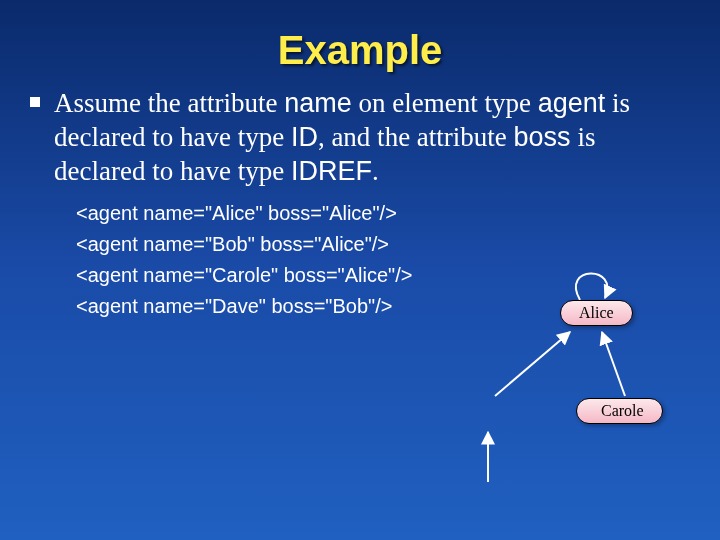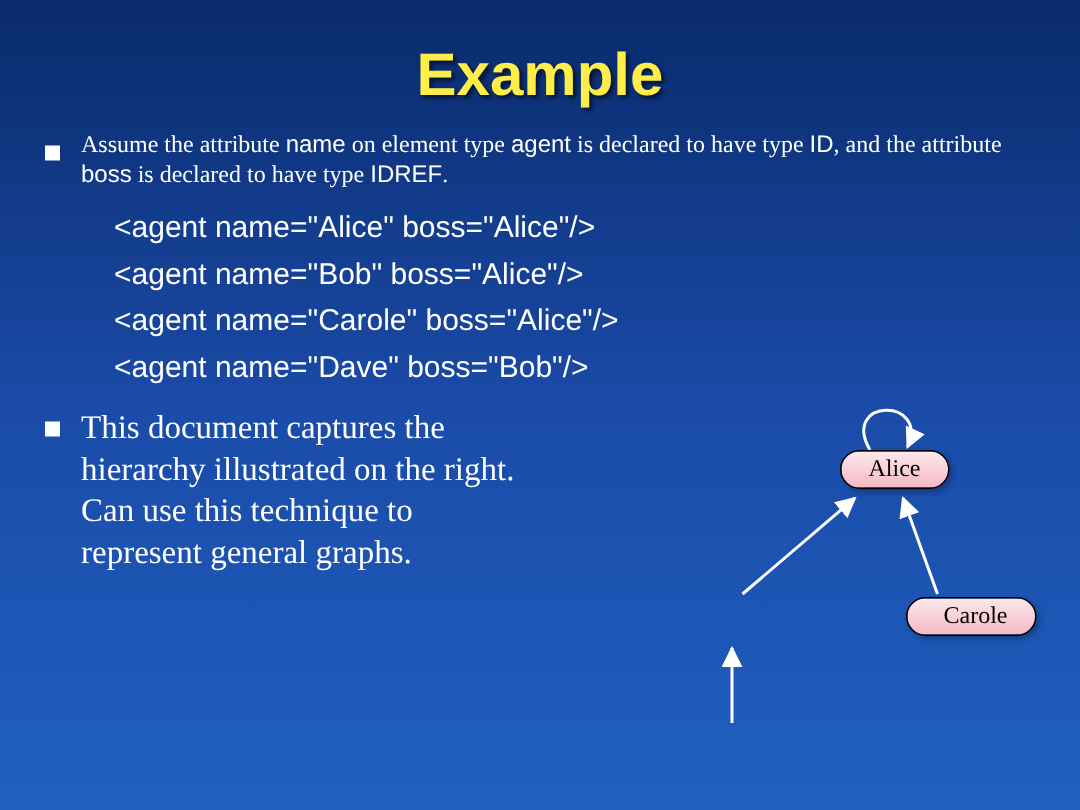--- a/index.html
+++ b/index.html
@@ -33,21 +33,21 @@
   }
   .bullet-marker {
     width: 10px;
     height: 10px;
     background: #fff;
     margin-top: 10px;
     margin-right: 14px;
     flex-shrink: 0;
   }
   .bullet-text {
-    font-size: 16px;
+    font-size: 27px;
     line-height: 1.25;
   }
   .bullet-text .sans {
     font-family: Arial, sans-serif;
   }
   .code-block {
     margin-left: 46px;
     margin-top: 10px;
     margin-bottom: 10px;
     font-family: Arial, sans-serif;
@@ -82,21 +82,21 @@
     border-radius: 14px;
     color: #000;
     font-family: "Times New Roman", serif;
     font-size: 16px;
     text-align: center;
     padding: 3px 18px;
     box-shadow: 2px 2px 4px rgba(0,0,0,0.3);
   }
   .node-alice { left: 180px; top: 30px; }
   .node-bob { left: 80px; top: 128px; }
-  .node-carole { left: 224px; top: 128px; padding-left: 24px; }
+  .node-carole { left: 196px; top: 128px; padding-left: 24px; }
   .node-dave { left: 78px; top: 214px; }
   .page-num {
     position: absolute;
     right: 14px;
     bottom: 8px;
     font-size: 13px;
     color: #fff;
     font-family: Arial, sans-serif;
     font-style: italic;
   }
@@ -121,26 +121,20 @@
     </div>
   </div>
 
   <div class="code-block">
     <div>&lt;agent name="Alice" boss="Alice"/&gt;</div>
     <div>&lt;agent name="Bob" boss="Alice"/&gt;</div>
     <div>&lt;agent name="Carole" boss="Alice"/&gt;</div>
     <div>&lt;agent name="Dave" boss="Bob"/&gt;</div>
   </div>
 
-  <div class="lower-row">
-    <div class="lower-text-wrap">
-      <div class="bullet-marker"></div>
-      <div class="lower-text">This document captures the hierarchy illustrated on the right.  Can use this technique to represent general graphs.</div>
-    </div>
-  </div>
 
   <div class="diagram">
     <svg class="arrows" viewBox="0 0 320 260">
       <defs>
         <marker id="ah" viewBox="0 0 10 10" refX="9" refY="5" markerWidth="7" markerHeight="7" orient="auto-start-reverse">
           <path d="M 0 0 L 10 5 L 0 10 z" fill="#fff"></path>
         </marker>
       </defs>
 
       <path d="M 200 30 C 180 -5, 240 -5, 225 28" fill="none" stroke="#fff" stroke-width="2" marker-end="url(#ah)"></path>

